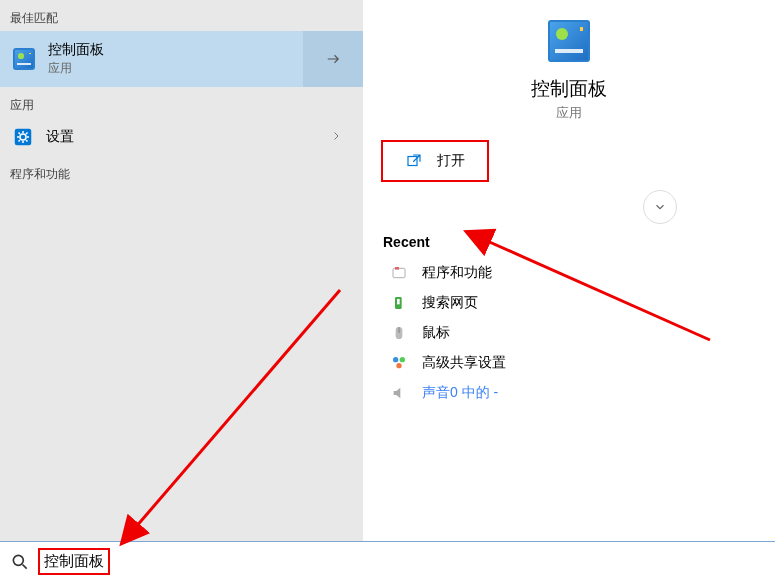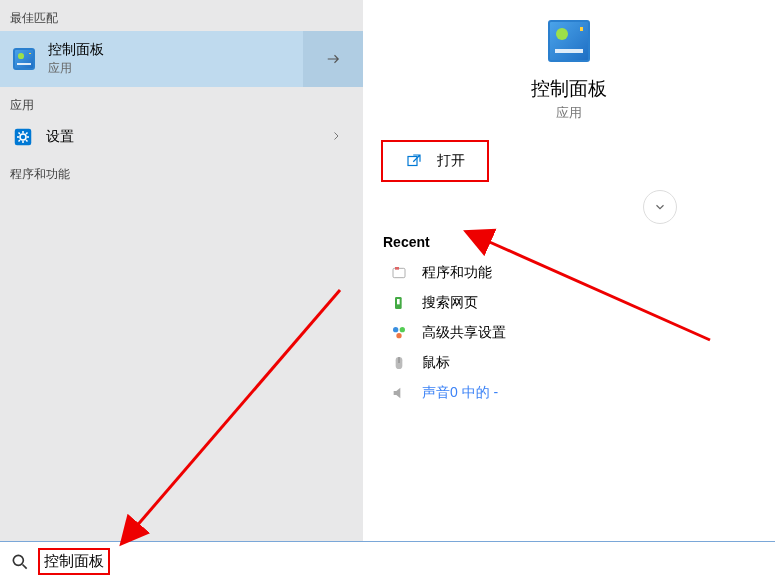--- a/index.html
+++ b/index.html
@@ -149,35 +149,35 @@
             <svg width="16" height="16" viewBox="0 0 24 24">
               <rect x="6" y="3" width="10" height="18" rx="2" fill="#4a4"></rect>
               <rect x="9" y="6" width="4" height="8" fill="#fff"></rect>
             </svg>
           </span>
           <span>搜索网页</span>
         </div>
         <div class="recent-item">
           <span class="ri-icon">
             <svg width="16" height="16" viewBox="0 0 24 24">
+              <rect x="7" y="3" width="10" height="18" rx="5" fill="#bbb"></rect>
+              <line x1="12" y1="3" x2="12" y2="12" stroke="#666"></line>
+            </svg>
+          </span>
+          <span>鼠标</span>
+        </div>
+        <div class="recent-item">
+          <span class="ri-icon">
+            <svg width="16" height="16" viewBox="0 0 24 24">
               <circle cx="7" cy="7" r="4" fill="#3a8fe0"></circle>
               <circle cx="17" cy="7" r="4" fill="#5c5"></circle>
               <circle cx="12" cy="16" r="4" fill="#e74"></circle>
             </svg>
           </span>
           <span>高级共享设置</span>
-        </div>
-        <div class="recent-item">
-          <span class="ri-icon">
-            <svg width="16" height="16" viewBox="0 0 24 24">
-              <rect x="7" y="3" width="10" height="18" rx="5" fill="#bbb"></rect>
-              <line x1="12" y1="3" x2="12" y2="12" stroke="#666"></line>
-            </svg>
-          </span>
-          <span>鼠标</span>
         </div>
         <div class="recent-item disabled">
           <span class="ri-icon">
             <svg width="16" height="16" viewBox="0 0 24 24">
               <path d="M4 9v6h4l6 5V4l-6 5z" fill="#aaa"></path>
             </svg>
           </span>
           <span>声音0 中的 -</span>
         </div>
       </div>

